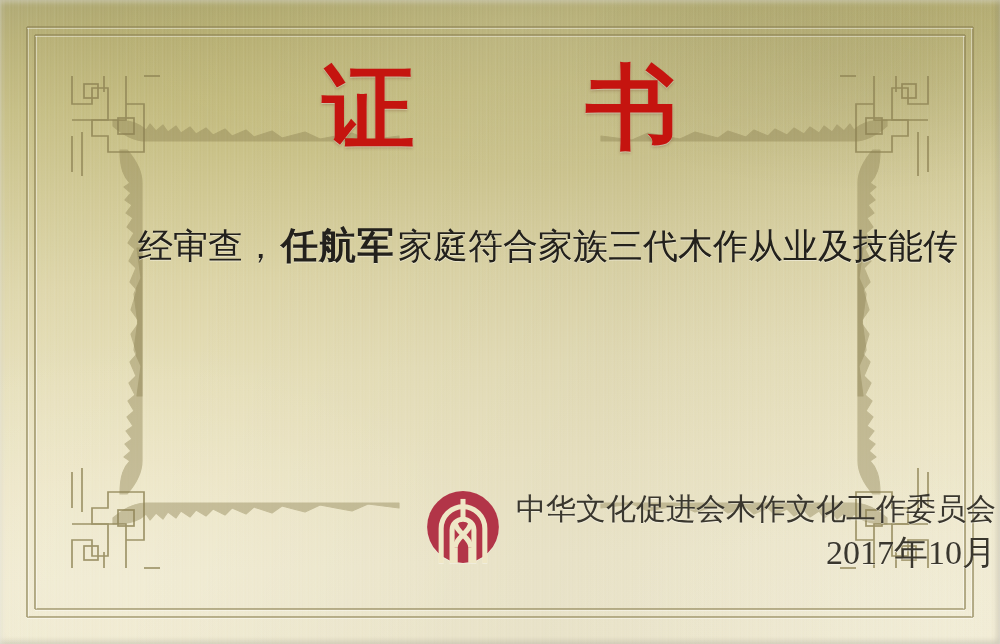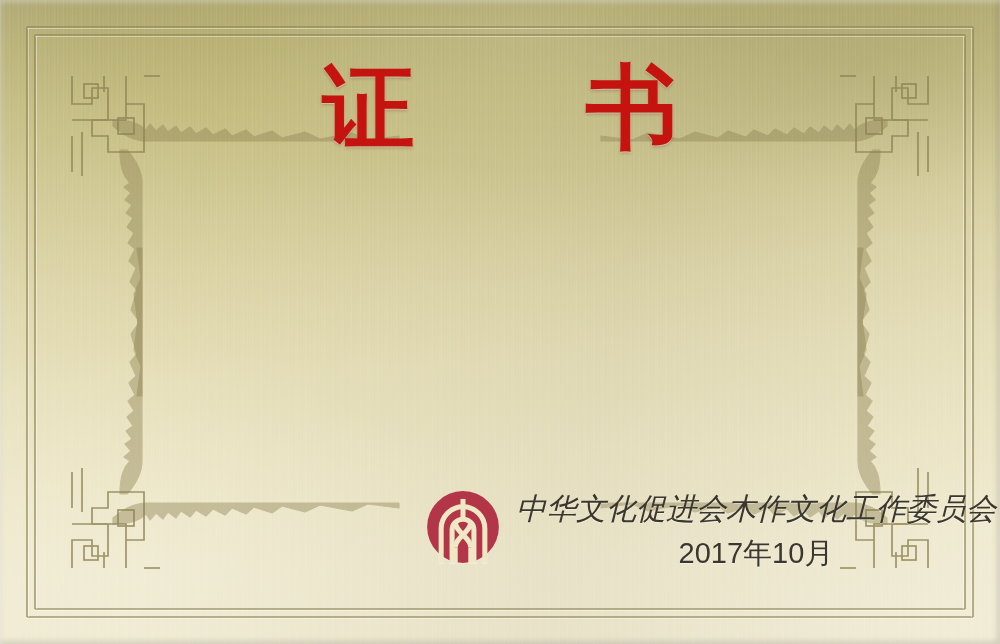--- a/index.html
+++ b/index.html
@@ -138,29 +138,28 @@
     margin-left: 14px;
     padding-top: 6px;
   }
   .org {
     color: #3a372e;
     font-size: 30px;
     line-height: 38px;
     white-space: nowrap;
     font-family: "Liberation Sans", "DejaVu Sans", sans-serif;
     text-shadow: 0 1px 0 rgba(255,255,255,0.40);
-    font-style: italic;
   }
   .date {
     margin-top: 8px;
     color: #3a372e;
-    font-size: 29px;
+    font-size: 34px;
     line-height: 34px;
-    text-align: center;
-    font-family: Liberation Sans, sans-serif;
+    text-align: right;
+    font-family: Liberation Serif, serif;
     text-shadow: 0 1px 0 rgba(255,255,255,0.40);
   }
 </style>
 </head>
 <body>
 
 <div id="plaque">
 
   <div id="grain"></div>
   <div id="sheen"></div>
@@ -310,20 +309,21 @@
                  L137,396 L142,396 L142,183 C142,169 134,158 127,150 Z"></path>
       </g>
     </g>
   </svg>
 
   <div id="content">
 
     <div class="title">证 书</div>
 
     <div class="body">
+      <div class="line indent"><span>经审查，</span><span class="nm">任航军</span><span>家庭符合家族三代木作从业及技能传</span></div>
 
 
     </div>
 
     <div class="issuer">
       <svg class="logo" viewBox="0 0 100 100">
         <circle cx="50" cy="50" r="46" fill="#b23548"></circle>
         <g fill="none" stroke="#efe7c6" stroke-width="6.5" stroke-linecap="butt">
 
           <path d="M22,96 L22,52 A28,28 0 0 1 78,52 L78,96"></path>

